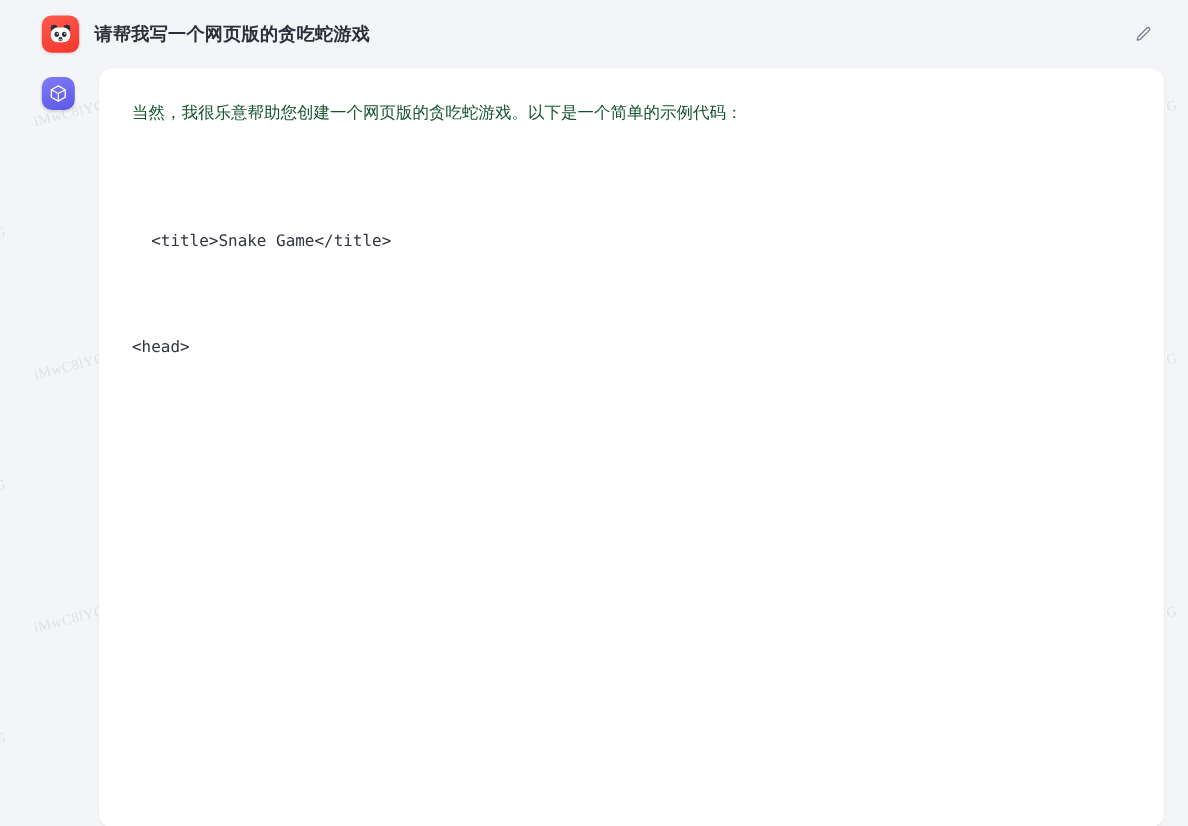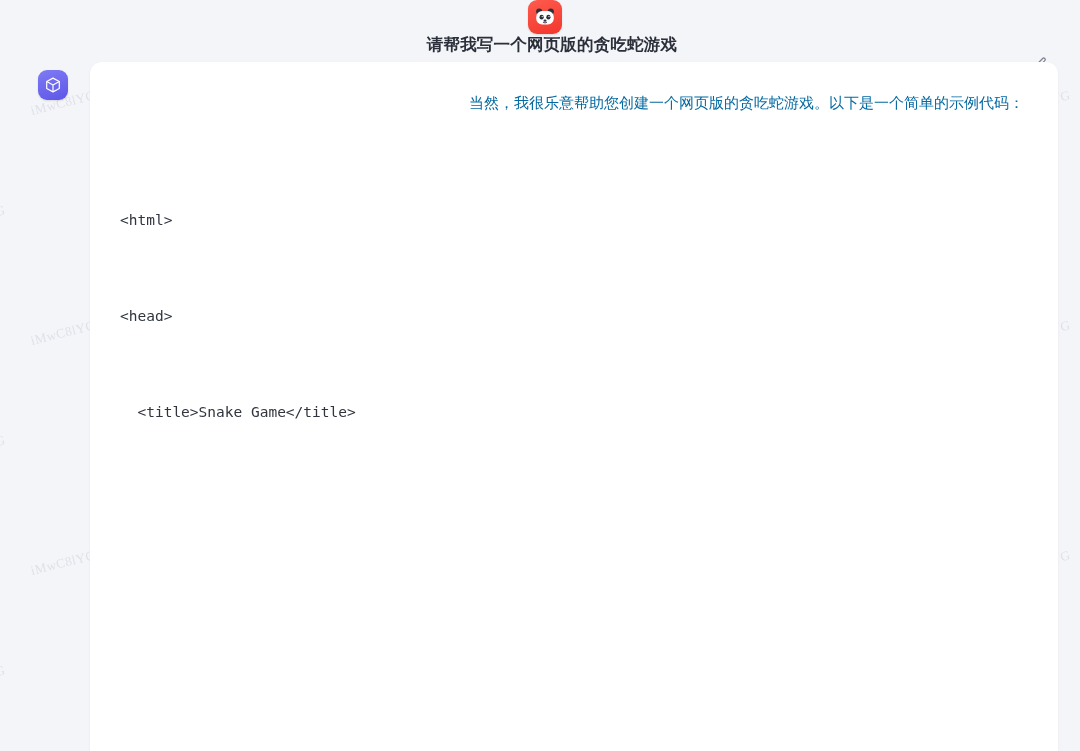--- a/index.html
+++ b/index.html
@@ -35,21 +35,20 @@
 
   
   .header {
     position: relative;
     z-index: 10;
     height: 62px;
     display: flex;
     align-items: center;
     padding: 0 28px 0 38px;
     box-sizing: border-box;
-    flex-direction: column;
   }
   .avatar-user {
     width: 34px;
     height: 34px;
     border-radius: 9px;
     background: linear-gradient(160deg, #ff5a4e 0%, #f2372c 100%);
     display: flex;
     align-items: center;
     justify-content: center;
     flex: none;
@@ -100,23 +99,22 @@
     background: #ffffff;
     border-radius: 12px;
     padding: 26px 34px 10px 30px;
     box-sizing: border-box;
     min-height: 690px;
     box-shadow: 0 1px 3px rgba(30, 35, 60, 0.05);
   }
   .para {
     font-size: 15px;
     line-height: 30px;
-    color: #0369a1;
+    color: #14532d;
     margin: 0 0 22px 0;
-    text-align: right;
   }
   .code-block {
     font-family: "DejaVu Sans Mono", monospace;
     font-size: 14.5px;
     line-height: 32px;
     color: #31353f;
     white-space: pre;
     overflow: hidden;
   }
   .code-line { white-space: pre; }
@@ -151,23 +149,22 @@
     <svg width="18" height="18" viewBox="0 0 24 24" fill="none" stroke="#ffffff" stroke-width="1.6" stroke-linejoin="round" aria-hidden="true">
       <path d="M12 2.8 20.4 7.4v9.2L12 21.2 3.6 16.6V7.4z"></path>
       <path d="M3.6 7.4 12 12l8.4-4.6M12 12v9.2"></path>
     </svg>
   </div>
 
   <div class="bubble">
     <p class="para">当然，我很乐意帮助您创建一个网页版的贪吃蛇游戏。以下是一个简单的示例代码：</p>
 
     <div class="code-block">
-      <div class="code-line">&lt;html&gt;</div>
+      <div class="code-line">  &lt;title&gt;Snake Game&lt;/title&gt;</div>
       <div class="code-line">&lt;head&gt;</div>
-      <div class="code-line">  &lt;title&gt;Snake Game&lt;/title&gt;</div>
       
       
       
       
       
       
       
       
       
       

